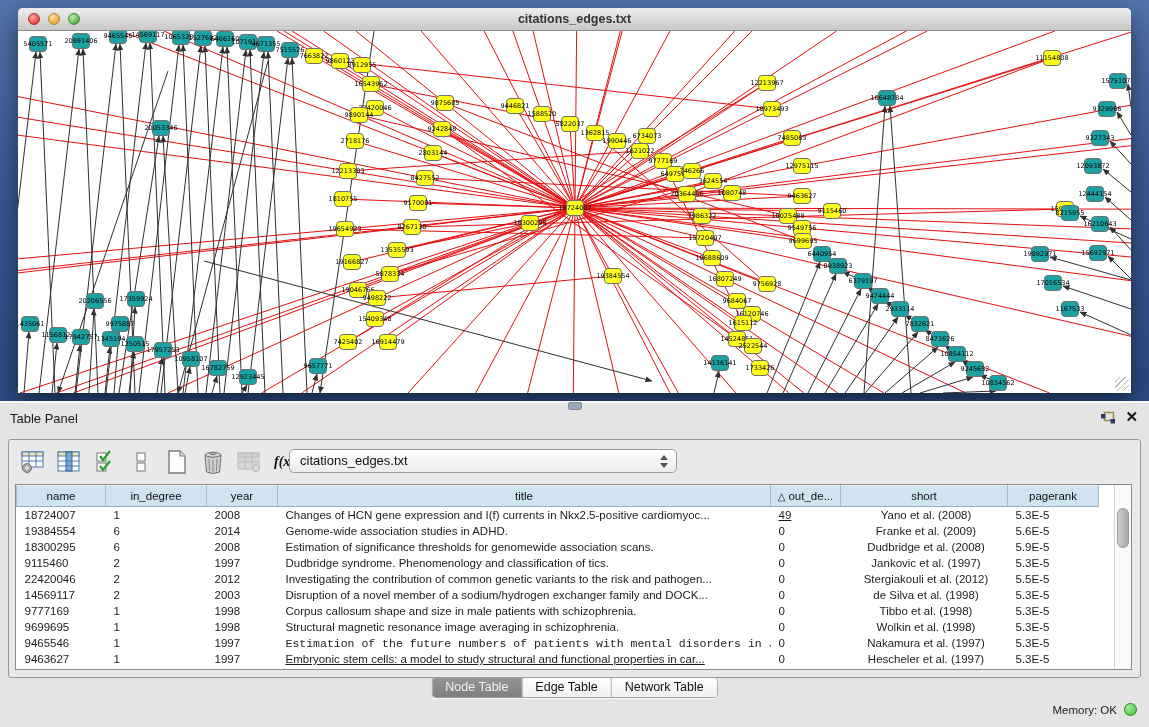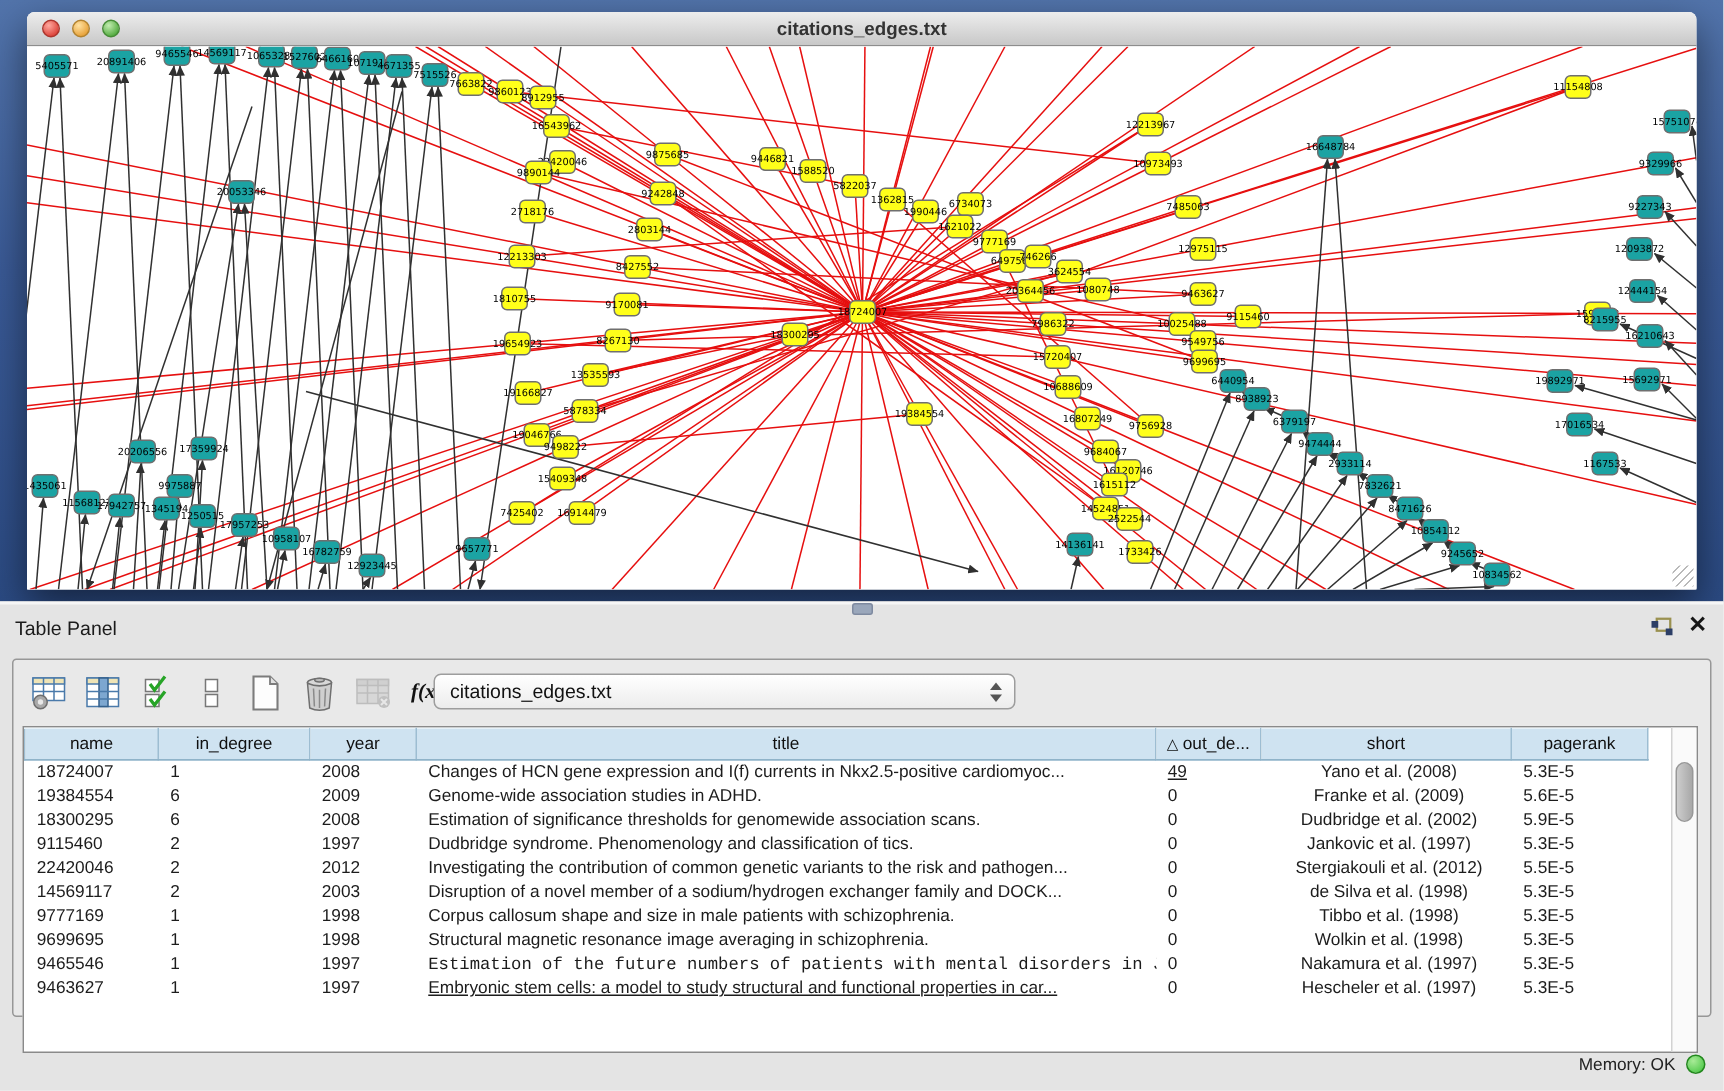--- a/index.html
+++ b/index.html
@@ -43,21 +43,21 @@
   .combo{position:absolute;left:280px;top:9px;width:388px;height:24px;box-sizing:border-box;
          background:linear-gradient(#ffffff,#ececec);border:1px solid #9d9d9d;border-radius:5px;
          font-size:13px;line-height:22px;padding:0 26px 0 10px;color:#111;
          white-space:nowrap;overflow:hidden;}
   .stepper{position:absolute;left:648px;top:13px;width:14px;height:16px;
            display:flex;flex-direction:column;align-items:center;justify-content:center;gap:3px;}
   .tri-up{width:0;height:0;border-left:4px solid transparent;border-right:4px solid transparent;
           border-bottom:5px solid #555;}
   .tri-dn{width:0;height:0;border-left:4px solid transparent;border-right:4px solid transparent;
           border-top:5px solid #555;}
-  .tablewrap{position:absolute;left:6px;top:44px;width:1117px;height:218px;
+  .tablewrap{position:absolute;left:6px;top:44px;width:1117px;height:186px;
              background:#fff;border:1px solid #8a8a8a;box-sizing:border-box;overflow:hidden;}
   table{border-collapse:collapse;table-layout:fixed;width:1082px;}
   thead th{height:20px;background:#cfe3f1;font-weight:normal;font-size:11.5px;color:#101010;
            border-right:1px solid #9dbdd2;border-bottom:1px solid #8fb3c9;border-top:1px solid #e6f1f8;
            text-align:center;overflow:hidden;white-space:nowrap;padding:0 2px;}
   thead th:first-child{border-left:1px solid #9dbdd2;}
   tbody td{height:16px;font-size:11.5px;color:#1c1c1c;padding:0 4px 0 8px;
            white-space:nowrap;overflow:hidden;}
   .sort-glyph{font-size:10px;margin-right:3px;}
   .vscroll{position:absolute;right:0;top:0;bottom:0;width:16px;background:#fafafa;
@@ -858,33 +858,33 @@
               <td style="text-align: left;">1</td>
               <td style="text-align: left;">2008</td>
               <td style="text-align: left;">Changes of HCN gene expression and I(f) currents in Nkx2.5-positive cardiomyoc...</td>
               <td style="text-align: left; text-decoration: underline;">49</td>
               <td style="text-align: center;">Yano et al. (2008)</td>
               <td style="text-align: left;">5.3E-5</td>
             </tr>
             <tr>
               <td style="text-align: left;">19384554</td>
               <td style="text-align: left;">6</td>
-              <td style="text-align: left;">2009</td>
+              <td style="text-align: left;">2014</td>
               <td style="text-align: left;">Genome-wide association studies in ADHD.</td>
               <td style="text-align: left;">0</td>
               <td style="text-align: center;">Franke et al. (2009)</td>
               <td style="text-align: left;">5.6E-5</td>
             </tr>
             <tr>
               <td style="text-align: left;">18300295</td>
               <td style="text-align: left;">6</td>
               <td style="text-align: left;">2008</td>
               <td style="text-align: left;">Estimation of significance thresholds for genomewide association scans.</td>
               <td style="text-align: left;">0</td>
-              <td style="text-align: center;">Dudbridge et al. (2002)</td>
+              <td style="text-align: center;">Dudbridge et al. (2008)</td>
               <td style="text-align: left;">5.9E-5</td>
             </tr>
             <tr>
               <td style="text-align: left;">9115460</td>
               <td style="text-align: left;">2</td>
               <td style="text-align: left;">1997</td>
               <td style="text-align: left;">Dudbridge syndrome. Phenomenology and classification of tics.</td>
               <td style="text-align: left;">0</td>
               <td style="text-align: center;">Jankovic et al. (1997)</td>
               <td style="text-align: left;">5.3E-5</td>
@@ -944,18 +944,23 @@
               <td style="text-align: left;">5.3E-5</td>
             </tr>
           </tbody>
       </table>
       <div class="vscroll">
         <div class="vthumb"></div>
       </div>
     </div>
   </div>
 
+  <div class="tabs" id="tabs">
+      <div class="tab selected">Node Table</div>
+      <div class="tab">Edge Table</div>
+      <div class="tab">Network Table</div>
+    </div>
 
   <div class="status">
     <span>Memory: OK</span>
     <span class="memdot" id="memdot" style="background: radial-gradient(circle at 35% 30%, rgb(168, 235, 151), rgb(63, 194, 60));"></span>
   </div>
 </div>
 
 </body></html>

